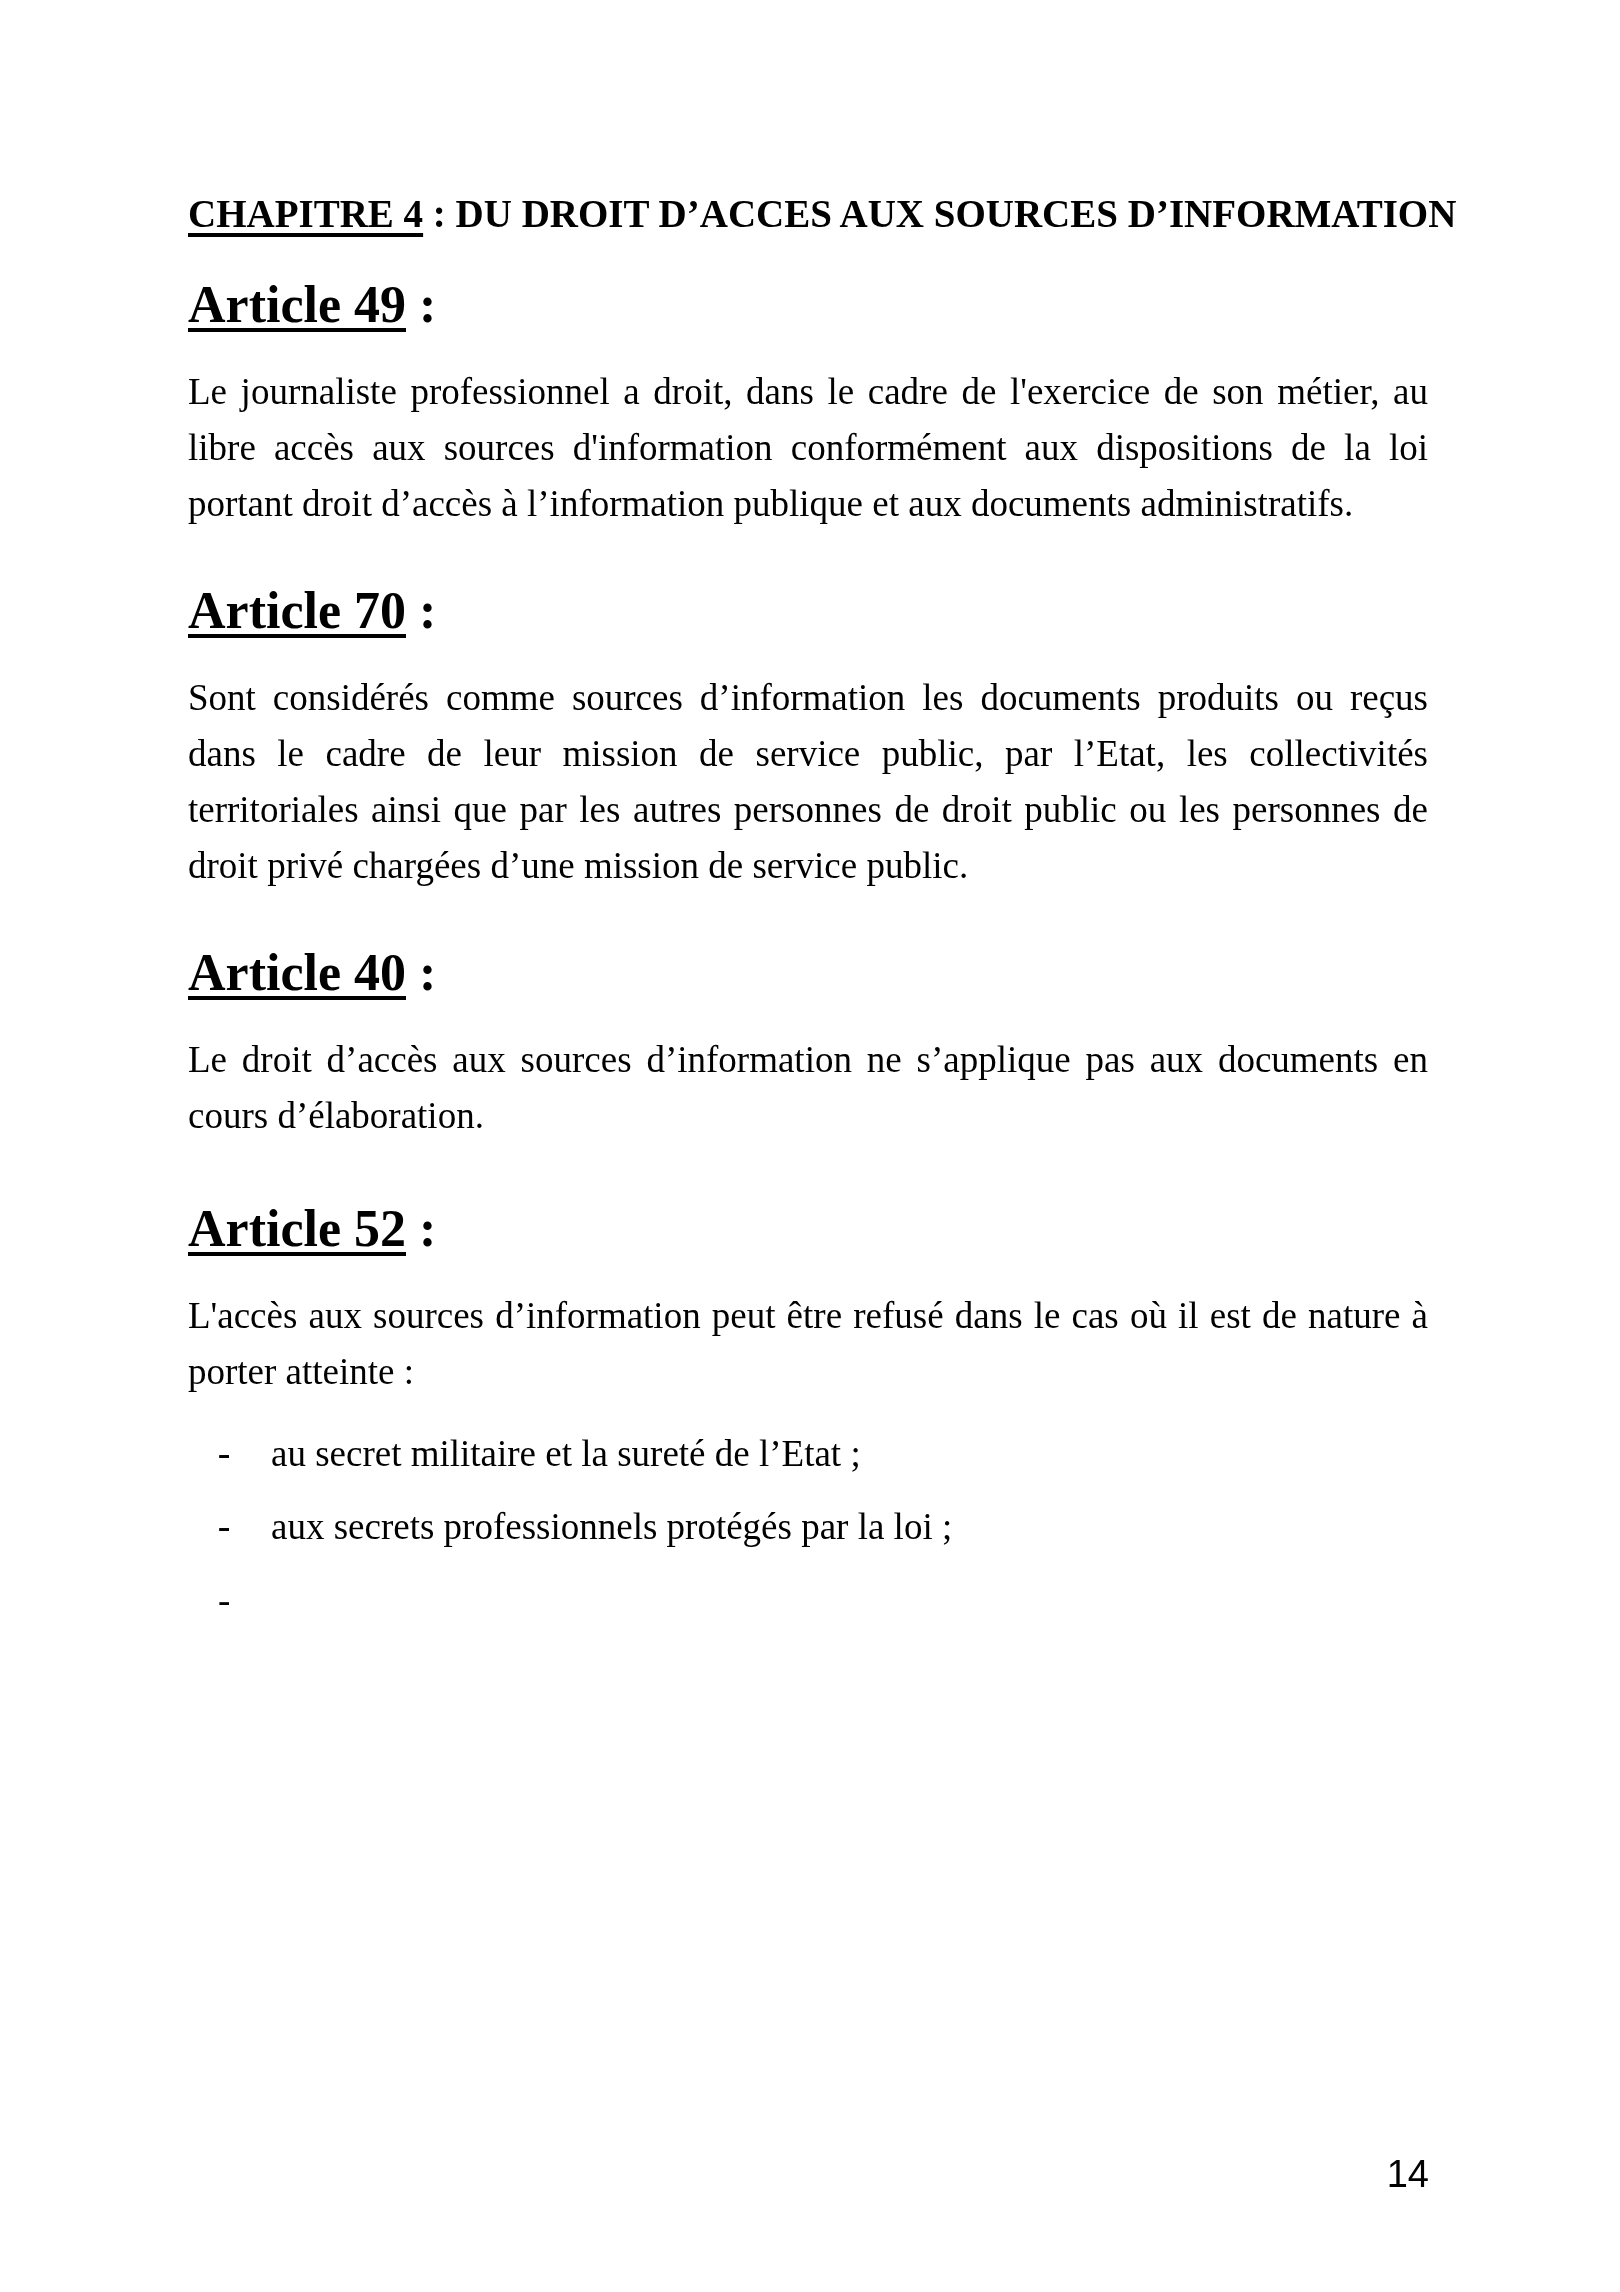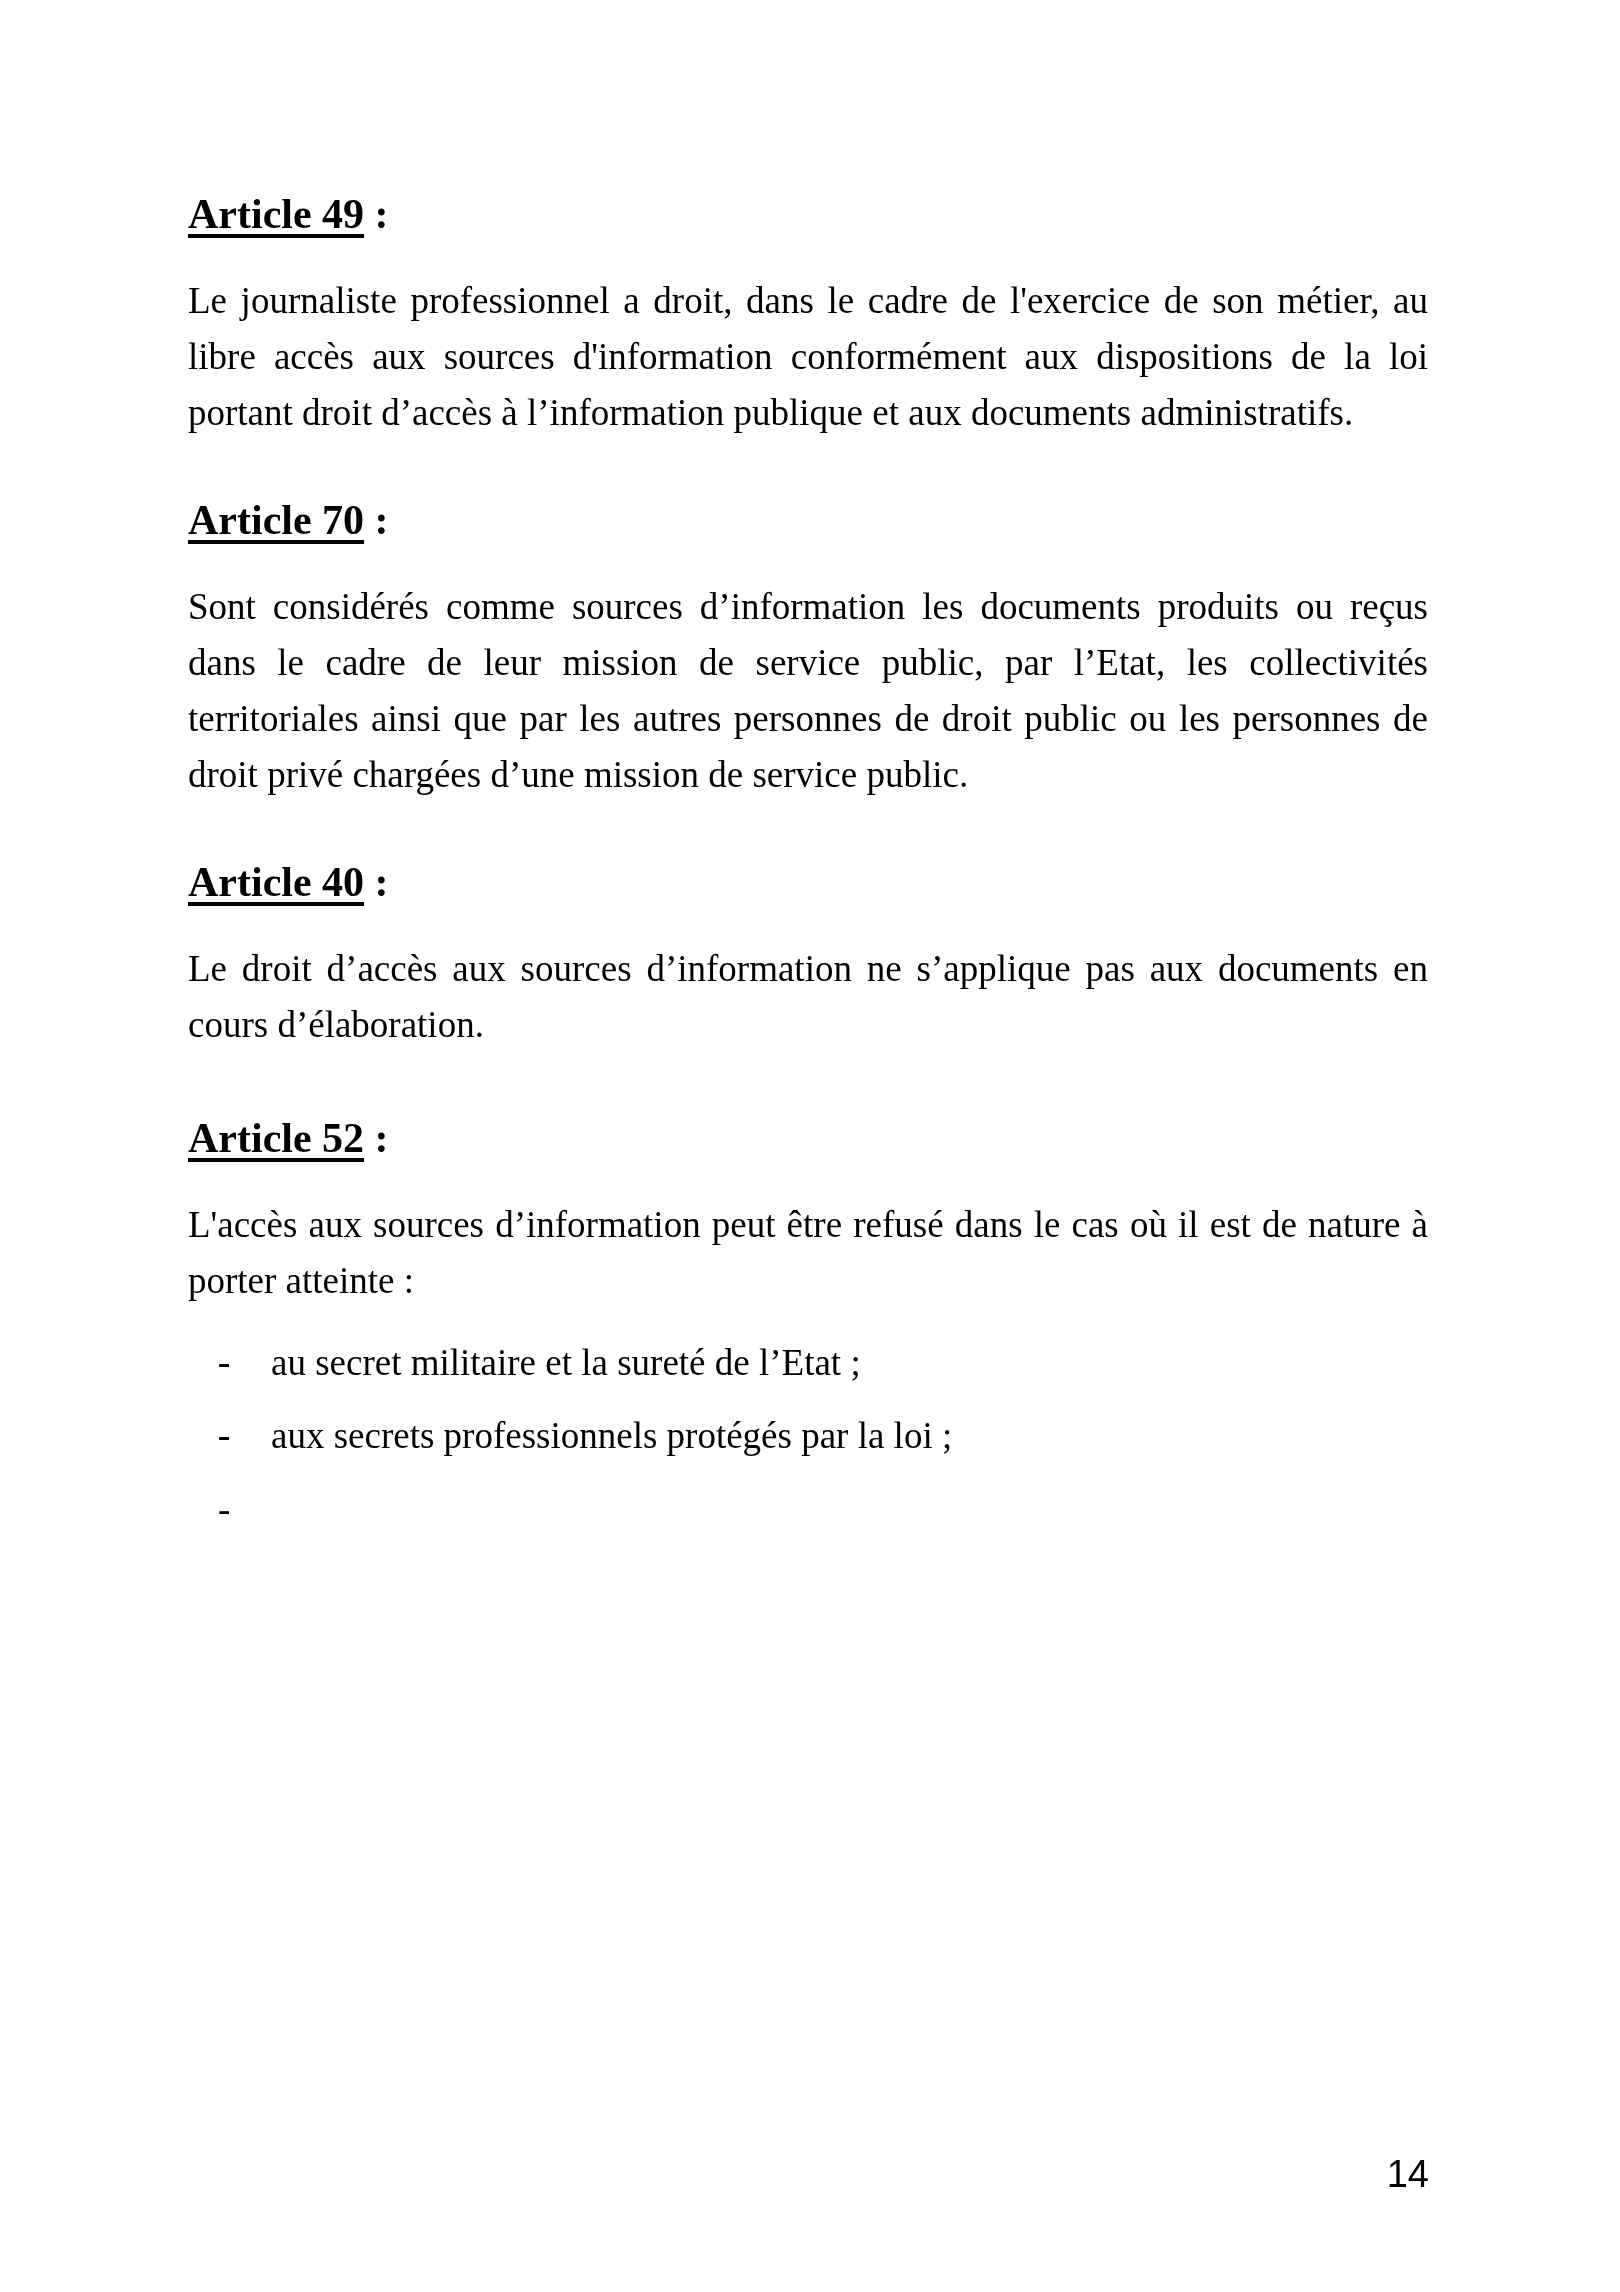--- a/index.html
+++ b/index.html
@@ -23,21 +23,21 @@
     width: 1240px;
   }
   .doc-title {
     font-size: 39px;
     font-weight: bold;
     line-height: 56px;
     margin: 0 0 35px 0;
     white-space: nowrap;
   }
   .art-heading {
-    font-size: 42px;
+    font-size: 52px;
     font-weight: bold;
     line-height: 56px;
     margin: 0 0 31px 0;
   }
   .u {
     text-decoration: underline;
     text-decoration-thickness: 3.9px;
     text-underline-offset: 5.9px;
   }
   .para {
@@ -74,20 +74,21 @@
     font-size: 38px;
     line-height: 1.2;
   }
 </style>
 </head>
 <body>
 
 <div class="page">
   <div class="content">
 
+    <h1 class="doc-title"><span class="u">CHAPITRE 4</span><span> : DU DROIT D’ACCES AUX SOURCES D’INFORMATION</span></h1>
 
     <h2 class="art-heading"><span class="u">Article 49</span><span> :</span></h2>
     <p class="para">Le journaliste professionnel a droit, dans le cadre de l'exercice de son métier, au libre accès aux sources d'information conformément aux dispositions de la loi portant droit d’accès à l’information publique et aux documents administratifs.</p>
 
     <h2 class="art-heading"><span class="u">Article 70</span><span> :</span></h2>
     <p class="para">Sont considérés comme sources d’information les documents produits ou reçus dans le cadre de leur mission de service public, par l’Etat, les collectivités territoriales ainsi que par les autres personnes de droit public ou les personnes de droit privé chargées d’une mission de service public.</p>
 
     <h2 class="art-heading"><span class="u">Article 40</span><span> :</span></h2>
     <p class="para mb-58">Le droit d’accès aux sources d’information ne s’applique pas aux documents en cours d’élaboration.</p>
 

